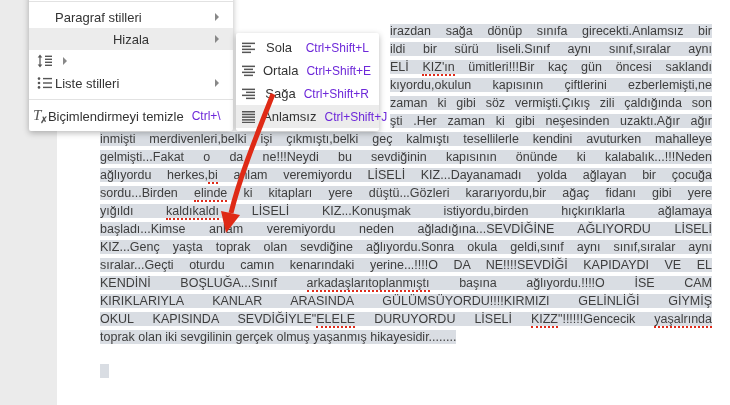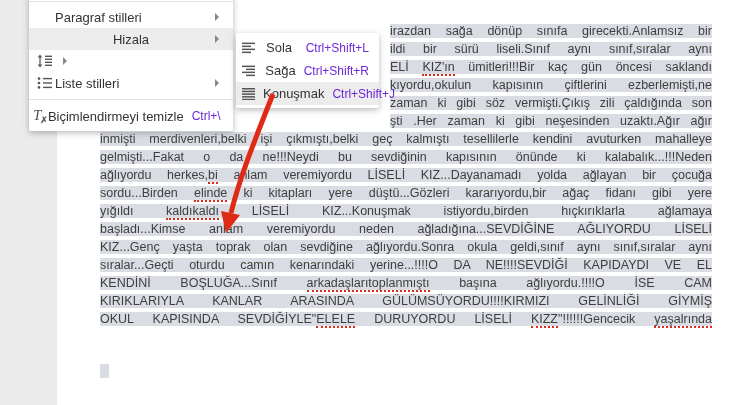--- a/index.html
+++ b/index.html
@@ -74,20 +74,21 @@
       <div class="tline just"><span class="sel">gelmişti...Fakat o da ne!!!Neydi bu sevdiğinin kapısının önünde ki kalabalık...!!!Neden</span></div>
       <div class="tline just"><span class="sel">ağlıyordu herkes,<span class="sp">bi</span> anlam veremiyordu LİSELİ KIZ...Dayanamadı yolda ağlayan bir çocuğa</span></div>
       <div class="tline just"><span class="sel">sordu...Birden <span class="sp">elinde</span> ki kitapları yere düştü...Gözleri kararıyordu,bir ağaç fidanı gibi yere</span></div>
       <div class="tline just"><span class="sel">yığıldı <span class="sp">kaldıkaldı</span> LİSELİ KIZ...Konuşmak istiyordu,birden hıçkırıklarla ağlamaya</span></div>
       <div class="tline just"><span class="sel">başladı...Kimse anlam veremiyordu neden ağladığına...SEVDİĞİNE AĞLIYORDU LİSELİ</span></div>
       <div class="tline just"><span class="sel">KIZ...Genç yaşta toprak olan sevdiğine ağlıyordu.Sonra okula geldi,sınıf aynı sınıf,sıralar aynı</span></div>
       <div class="tline just"><span class="sel">sıralar...Geçti oturdu camın kenarındaki yerine...!!!!O DA NE!!!!SEVDİĞİ KAPIDAYDI VE EL</span></div>
       <div class="tline just"><span class="sel">KENDİNİ BOŞLUĞA...Sınıf <span class="sp">arkadaşlarıtoplanmıştı</span> başına ağlıyordu.!!!!O İSE CAM</span></div>
       <div class="tline just"><span class="sel">KIRIKLARIYLA KANLAR ARASINDA GÜLÜMSÜYORDU!!!!KIRMIZI GELİNLİĞİ GİYMİŞ</span></div>
       <div class="tline just"><span class="sel">OKUL KAPISINDA SEVDİĞİYLE"<span class="sp">ELELE</span> DURUYORDU LİSELİ <span class="sp">KIZZ</span>"!!!!!!Gencecik <span class="sp">yaşalrında</span></span></div>
+      <div class="tline left"><span class="sel">toprak olan iki sevgilinin gerçek olmuş yaşanmış hikayesidir........</span></div>
     </div>
   <div class="sel-stub"></div>
 
   <div class="menu menu-left">
     <div class="cutrow"></div>
 
     <div class="mrow">
       <span class="micon"></span>
       <span class="mlabel">Paragraf stilleri</span>
       <span class="subarrow"></span>
@@ -147,20 +148,32 @@
           <rect x="0" y="0.6" width="13" height="1.5" fill="#555"></rect>
           <rect x="0" y="3.6" width="9" height="1.5" fill="#555"></rect>
           <rect x="0" y="6.6" width="13" height="1.5" fill="#555"></rect>
           <rect x="0" y="9.6" width="9" height="1.5" fill="#555"></rect>
         </svg>
       </span>
       <span class="slabel">Sola</span>
       <span class="mshort">Ctrl+Shift+L</span>
     </div>
 
+    <div class="srow">
+      <span class="sicon">
+        <svg width="13" height="12" viewBox="0 0 13 12">
+          <rect x="0" y="0.6" width="13" height="1.5" fill="#555"></rect>
+          <rect x="2" y="3.6" width="9" height="1.5" fill="#555"></rect>
+          <rect x="0" y="6.6" width="13" height="1.5" fill="#555"></rect>
+          <rect x="2" y="9.6" width="9" height="1.5" fill="#555"></rect>
+        </svg>
+      </span>
+      <span class="slabel">Ortala</span>
+      <span class="mshort">Ctrl+Shift+E</span>
+    </div>
 
     <div class="srow">
       <span class="sicon">
         <svg width="13" height="12" viewBox="0 0 13 12">
           <rect x="0" y="0.6" width="13" height="1.5" fill="#555"></rect>
           <rect x="4" y="3.6" width="9" height="1.5" fill="#555"></rect>
           <rect x="0" y="6.6" width="13" height="1.5" fill="#555"></rect>
           <rect x="4" y="9.6" width="9" height="1.5" fill="#555"></rect>
         </svg>
       </span>
@@ -171,21 +184,21 @@
     <div class="srow hl">
       <span class="sicon">
         <svg width="13" height="12" viewBox="0 0 13 12">
           <rect x="0" y="0" width="13" height="1.5" fill="#555"></rect>
           <rect x="0" y="2.7" width="13" height="1.5" fill="#555"></rect>
           <rect x="0" y="5.4" width="13" height="1.5" fill="#555"></rect>
           <rect x="0" y="8.1" width="13" height="1.5" fill="#555"></rect>
           <rect x="0" y="10.8" width="13" height="1.5" fill="#555"></rect>
         </svg>
       </span>
-      <span class="slabel">Konuşmak</span>
+      <span class="slabel">Anlamsız</span>
       <span class="mshort">Ctrl+Shift+J</span>
     </div>
   </div>
 
   <svg class="arrow-overlay" viewBox="0 0 730 405">
     <path d="M273,94 C258,132 240,176 231,213" stroke="#df2a16" stroke-width="5" fill="none"></path>
     <polygon points="226,233 240,215 221,211" fill="#df2a16"></polygon>
   </svg>
 
 </div>

